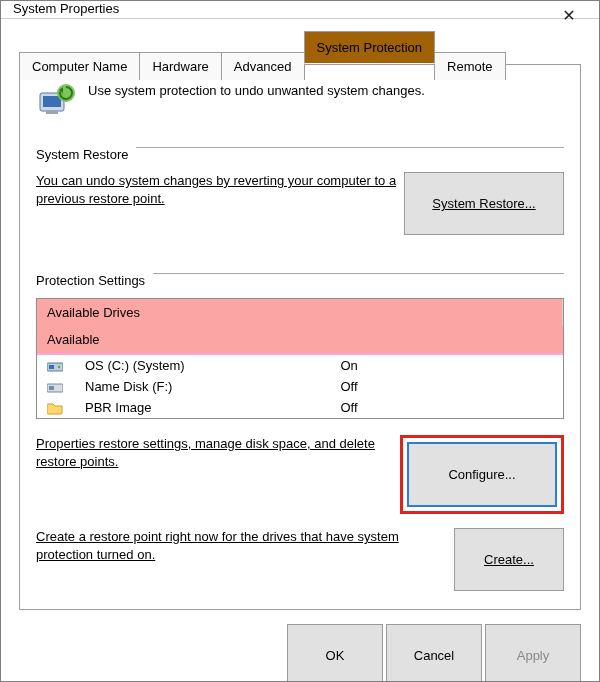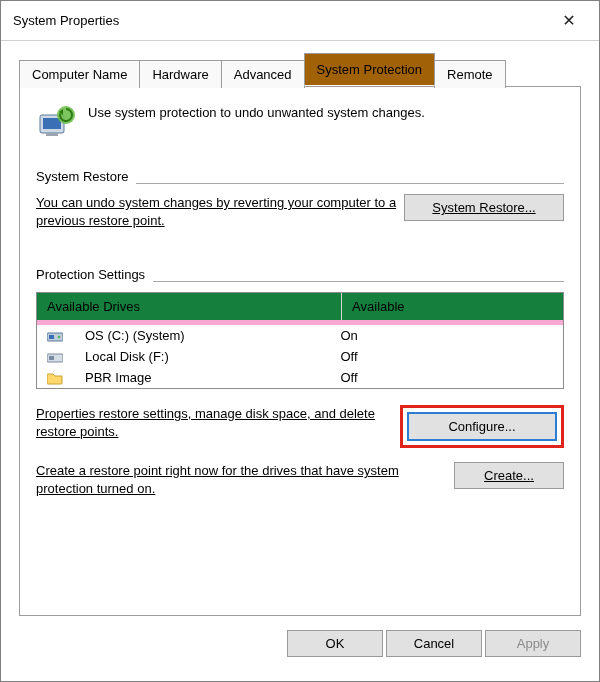--- a/index.html
+++ b/index.html
@@ -10,23 +10,22 @@
     font-size: 12px;
     background: #fff;
     color: #000;
     width: 600px;
     height: 682px;
     overflow: hidden;
     border: 1px solid #7f7f7f;
   }
   .titlebar {
     display: flex;
-    align-items: center;
     justify-content: space-between;
-    height: 40px;
+    height: 18px;
     padding: 0 10px 0 10px;
     border-bottom: 1px solid #d0d0d0;
   }
   .titlebar .title {
     font-size: 13px;
     padding-left: 2px;
   }
   .close-btn {
     width: 40px;
     height: 28px;
@@ -46,21 +45,21 @@
     margin-bottom: 0;
   }
   .tab {
     border: 1px solid #9c9c9c;
     border-bottom: none;
     background: #fff;
     padding: 6px 12px 6px 12px;
     font-size: 13px;
     margin-right: -1px;
     position: relative;
-    top: 2px;
+    top: 16px;
     cursor: default;
   }
   .tab.inactive { background: #f9f9f9; }
   .tab.active {
     background: #a16207;
     border-bottom: 1px solid #fff;
     z-index: 2;
     padding-top: 8px;
     padding-bottom: 8px;
     top: 0;
@@ -78,21 +77,21 @@
     margin-bottom: 26px;
   }
   .sys-icon {
     width: 40px;
     height: 40px;
     flex: 0 0 40px;
   }
   .intro-text { font-size: 13px; padding-top: 2px; }
   .group-label-row {
     display: flex;
-    align-items: flex-end;
+    align-items: flex-start;
     margin: 8px 0 10px 0;
   }
   .group-label {
     font-size: 13px;
     padding-right: 8px;
     white-space: nowrap;
   }
   .group-line {
     flex: 1;
     height: 1px;
@@ -107,21 +106,21 @@
   .desc {
     font-size: 13px;
     line-height: 1.35;
     flex: 1;
   }
   .win-btn {
     border: 1px solid #9a9a9a;
     background: #e1e1e1;
     font-family: inherit;
     font-size: 13px;
-    padding: 5px 10px;
+    padding: 23px 10px;
     min-width: 160px;
     cursor: default;
   }
   .win-btn.disabled { color: #8a8a8a; }
   .win-btn.small { min-width: 110px; }
   .configure-highlight {
     border: 3px solid #e0241b;
     padding: 4px;
     display: inline-block;
   }
@@ -130,22 +129,23 @@
     min-width: 150px;
   }
   .drives-table {
     border: 1px solid #8c8c8c;
     margin: 6px 0 16px 0;
     width: 100%;
     font-size: 13px;
   }
   .drives-header {
     display: flex;
-    border-bottom: 5px solid #f9a8d4;
-    background: #15803d;
+    border-bottom: 2px solid #f9a8d4;
+    background: #fca5a5;
+    flex-direction: column;
   }
   .dh-col {
     padding: 6px 10px;
     border-right: 1px solid #d6d6d6;
   }
   .dh-col:last-child { border-right: none; }
   .col-drive { flex: 0 0 58%; }
   .col-prot  { flex: 1; }
   .drives-body { }
   .drive-row {
@@ -245,21 +245,21 @@
           <div class="drive-prot">On</div>
         </div>
         <div class="drive-row">
           <div class="drive-name">
             <span class="drive-icon">
               <svg viewBox="0 0 16 14">
                   <rect x="0" y="4" width="16" height="8" rx="1" fill="#d6dde5" stroke="#7a8aa0"></rect>
                   <rect x="2" y="6" width="5" height="4" fill="#7a8aa0"></rect>
                 </svg>
             </span>
-            <span>Local Disk (F:)</span>
+            <span>Name Disk (F:)</span>
           </div>
           <div class="drive-prot">Off</div>
         </div>
         <div class="drive-row">
           <div class="drive-name">
             <span class="drive-icon">
               <svg viewBox="0 0 16 14">
                   <path d="M1 3h5l2 2h7v7a1 1 0 0 1-1 1H1a1 1 0 0 1-1-1V4a1 1 0 0 1 1-1z" fill="#ffd86b" stroke="#caa032"></path>
                 </svg>
             </span>

